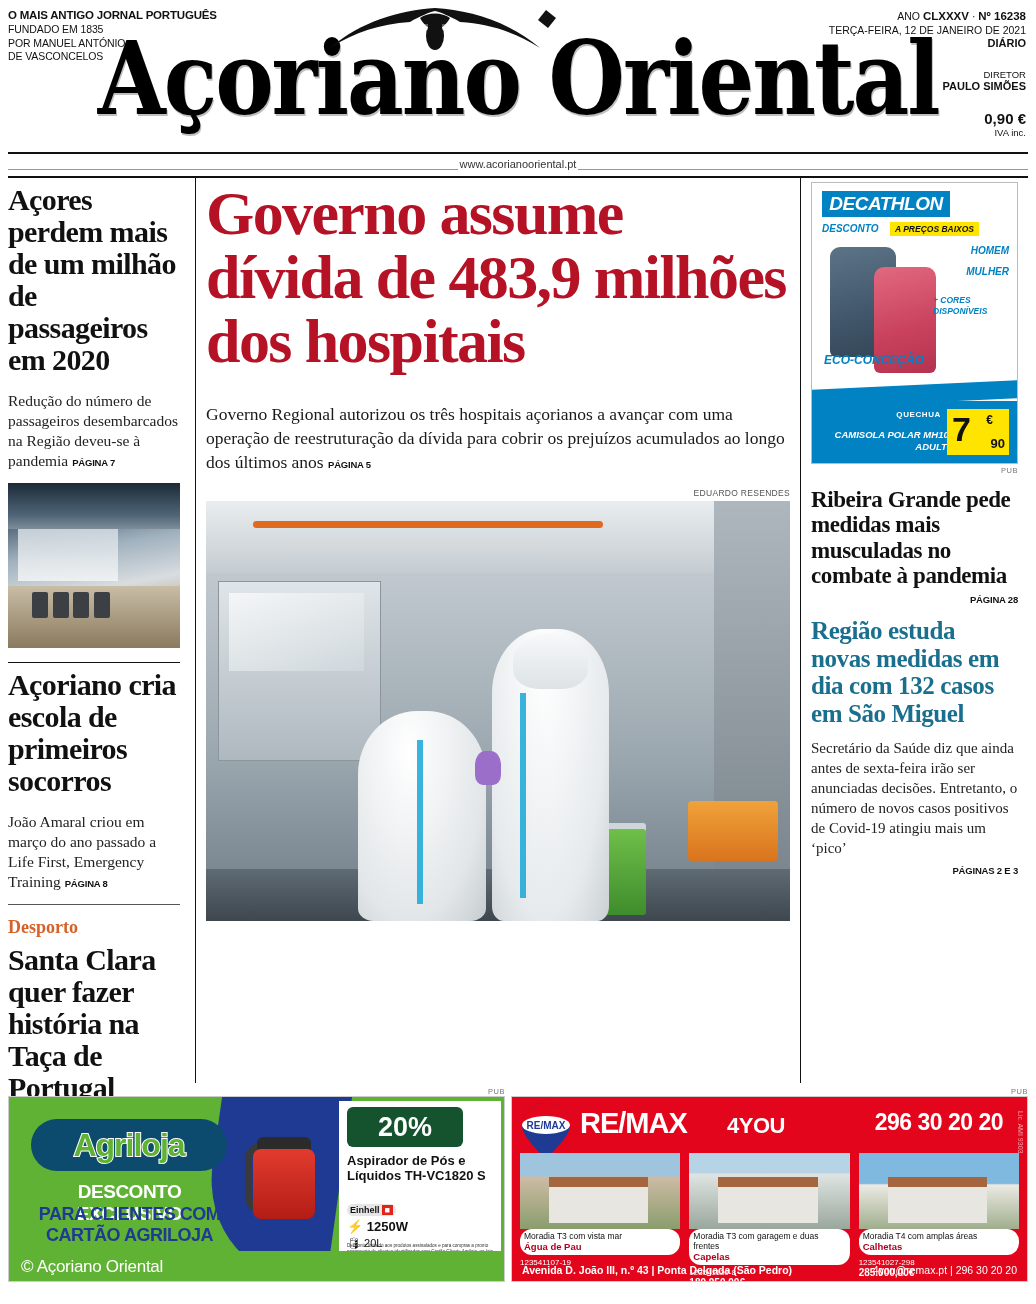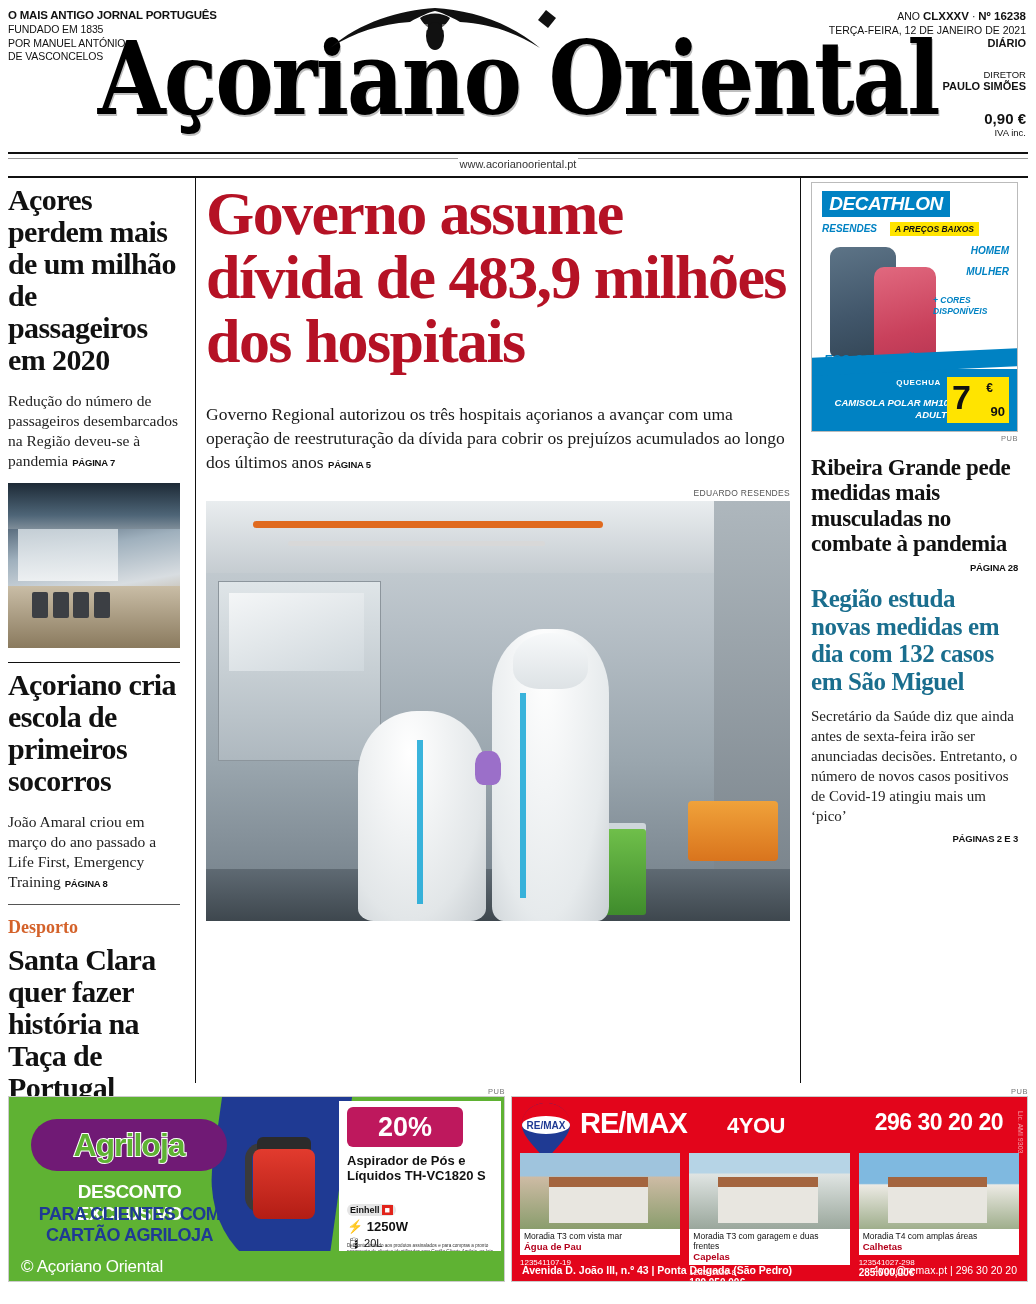--- a/index.html
+++ b/index.html
@@ -46,21 +46,21 @@
     letter-spacing: -2px;
     color: #000;
     white-space: nowrap;
     transform: scaleY(1.18) scaleX(1.02);
     text-shadow: 1px 1px 0 rgba(0,0,0,0.25);
   }
   .eagle { position: absolute; left: 300px; top: 2px; width: 270px; height: 60px; }
 
   .rule-top { border-top: 2px solid #111; margin: 2px 8px 0 8px; }
   .urlbar {
-    display: flex; align-items: flex-start; gap: 2px;
+    display: flex; align-items: flex-end; gap: 2px;
     margin: 4px 8px 0 8px; padding-bottom: 4px;
   }
   .urlbar .ln { flex: 1; height: 1px; background: #999; }
   .urlbar .u {
     font-family: "Liberation Sans", sans-serif;
     font-size: 11px; color: #333; white-space: nowrap;
   }
   .rule-thick { border-top: 2.5px solid #111; margin: 2px 8px 0 8px; }
 
   
@@ -165,21 +165,21 @@
     background:#cfd6da; border-radius:3px; }
   .amb-orange { position:absolute; right:2%; bottom:60px; width:90px; height:60px;
     background: linear-gradient(180deg,#f0a23a,#d9741d); border-radius:4px; }
   .amb-door { position:absolute; right:0; top:0; width:13%; height:100%;
     background: linear-gradient(180deg,#aeb7bd,#757f87); }
   .amb-floor { position:absolute; left:0; bottom:0; width:100%; height:52px;
     background: linear-gradient(180deg,#5f6a73,#3e474e); }
 
   
   .ad-decathlon {
-    width: 100%; height: 250px; border: 1px solid #bbb; position: relative;
+    width: 100%; height: 282px; border: 1px solid #bbb; position: relative;
     background: #fff; overflow: hidden; margin-top: 4px;
     font-family: "Liberation Sans", sans-serif;
   }
   .dec-logo {
     position:absolute; left:10px; top:8px; width:128px; height:26px;
     background:#0082c3; color:#fff; font-weight:bold; font-size:19px;
     letter-spacing:-0.5px; display:flex; align-items:center; justify-content:center;
     font-style: italic;
   }
   .dec-qual { position:absolute; left:10px; top:40px; font-size:10px; font-weight:bold;
@@ -237,42 +237,42 @@
   .pub-row { display:flex; }
   .pub-left-tag { width: 497px; text-align:right; font-family:"Liberation Sans",sans-serif;
     font-size:7.5px; color:#777; letter-spacing:.5px; }
   .pub-right-tag{ flex:1; text-align:right; font-family:"Liberation Sans",sans-serif;
     font-size:7.5px; color:#777; letter-spacing:.5px; }
   .ads { display:flex; gap:6px; height: 186px; }
 
   .ad-agriloja { width: 497px; position: relative; background:#5fb233; overflow:hidden;
     font-family:"Liberation Sans", sans-serif; border:1px solid #ccc; }
   .ag-badge { position:absolute; left:22px; top:22px; width:196px; height:52px;
-    background:#701a75; border-radius:26px; display:flex; align-items:center; justify-content:center; }
+    background:#0c4a6e; border-radius:26px; display:flex; align-items:center; justify-content:center; }
   .ag-badge span { color:#5fb233; font-size:32px; font-weight:bold; letter-spacing:-1px;
     -webkit-text-stroke: 2px #fff; paint-order: stroke fill; }
   .ag-l1 { position:absolute; left:18px; top:84px; width:205px; text-align:center;
     color:#fff; font-size:19px; font-weight:bold; letter-spacing:-0.5px; }
   .ag-l2 { position:absolute; left:18px; top:107px; width:205px; text-align:center;
     color:#1f3a93; font-size:18px; font-weight:bold; letter-spacing:-0.5px; }
   .ag-l3 { position:absolute; left:18px; top:128px; width:205px; text-align:center;
     color:#1f3a93; font-size:18px; font-weight:bold; letter-spacing:-0.5px; }
   .ag-swoosh { position:absolute; left:200px; top:0; width:130px; height:186px;
     background:#1f3a93; border-radius: 0 0 0 120px; transform: skewX(-8deg); }
   .ag-footer { position:absolute; left:0; bottom:0; width:100%; height:30px; background:#5fb233; }
   .ag-copy { position:absolute; left:12px; bottom:4px; color:#fff; font-size:17px;
     font-weight:normal; letter-spacing:-0.3px; }
   .vac-body { position:absolute; left:244px; top:52px; width:62px; height:70px;
     background: linear-gradient(180deg,#e23b2e,#b31d15); border-radius:8px; }
   .vac-top { position:absolute; left:248px; top:40px; width:54px; height:18px;
     background:#2b2b2b; border-radius:6px; }
   .vac-hose{ position:absolute; left:236px; top:46px; width:16px; height:70px;
     border:7px solid #3a3a3a; border-right:none; border-radius:28px 0 0 28px; }
   .ag-white { position:absolute; left:330px; top:4px; width:162px; bottom:4px; background:#fff; }
-  .ag-pct { position:absolute; left:8px; top:6px; width:116px; height:40px; background:#be185d;
+  .ag-pct { position:absolute; left:8px; top:6px; width:116px; height:40px; background:#14532d;
     border-radius:6px; color:#fff; font-size:27px; font-weight:bold;
     display:flex; align-items:center; justify-content:center; }
   .ag-prod { position:absolute; left:8px; top:52px; width:148px; color:#111;
     font-size:13px; font-weight:bold; line-height:1.18; }
   .ag-brand{ position:absolute; left:8px; top:103px; font-size:9px; font-weight:bold;
     color:#111; background:#e5e5e5; padding:1px 3px;border-radius:6px; }
   .ag-brand i { background:#e2231a; color:#fff; padding:0 3px; font-style:normal; margin-left:2px; }
   .ag-watt { position:absolute; left:8px; top:118px; font-size:13px; font-weight:bold; color:#111; }
   .ag-vol  { position:absolute; left:8px; top:136px; font-size:11px; color:#111; }
   .ag-cod  { position:absolute; left:8px; top:152px; font-size:8.5px; color:#444; }
@@ -294,21 +294,21 @@
   .rm-lic { position:absolute; right:3px; top:14px; color:#f4a0a8; font-size:7px;
     writing-mode: vertical-rl; }
   .rm-cards { position:absolute; left:8px; top:56px; right:8px; display:flex; gap:9px; }
   .rm-card { flex:1; }
   .rm-photo { width:100%; height:76px; position:relative; overflow:hidden; }
   .rm-p1 { background: linear-gradient(180deg,#9fc4dd 0%,#9fc4dd 30%,#cdbba4 32%,#8a9d6d 100%); }
   .rm-p2 { background: linear-gradient(180deg,#b6d4e6 0%,#b6d4e6 26%,#dfe4e2 28%,#9aa79c 100%); }
   .rm-p3 { background: linear-gradient(180deg,#7fb9e0 0%,#7fb9e0 40%,#eceae4 42%,#9fae8c 100%); }
   .rm-house { position:absolute; left:18%; bottom:6px; width:62%; height:46px;
     background:#e8e6e0; border-top: 10px solid #a4653f; }
-  .rm-lbl { background:#fff; padding:2px 4px 3px 4px; }
+  .rm-lbl { background:#fff; padding:2px 4px 3px 4px;border-radius:12px; }
   .rm-lbl .d { font-size:8.5px; color:#111; line-height:1.2; }
   .rm-lbl .t { font-size:9.5px; font-weight:bold; color:#b3001b; text-align:left; }
   .rm-ref { color:#fff; font-size:8px; margin-top:3px; }
   .rm-val { color:#fff; font-size:10px; font-weight:bold; }
   .rm-addr{ position:absolute; left:10px; bottom:5px; color:#fff; font-size:10.5px; font-weight:bold; }
   .rm-mail{ position:absolute; right:10px; bottom:5px; color:#fff; font-size:10.5px; }
 </style>
 </head>
 <body>
 
@@ -419,21 +419,21 @@
         <div class="suit1">
           <div class="stripe"></div>
         </div>
         <div class="glove"></div>
       </div>
     </div>
 
     <div class="col-right">
       <div class="ad-decathlon">
         <div class="dec-logo">DECATHLON</div>
-        <div class="dec-qual">RESENDES</div>
+        <div class="dec-qual">DESCONTO</div>
         <div class="dec-precos">A PREÇOS BAIXOS</div>
         <div class="shirt-m"></div>
         <div class="shirt-w"></div>
         <div class="dec-homem">HOMEM</div>
         <div class="dec-mulher">MULHER</div>
         <div class="dec-cores">+ CORES DISPONÍVEIS</div>
         <div class="dec-eco">ECO-CONCEÇÃO</div>
         <div class="dec-bluebar"></div>
         <div class="dec-quechua">QUECHUA</div>
         <div class="dec-prodname">CAMISOLA POLAR MH100 ADULTO</div>

